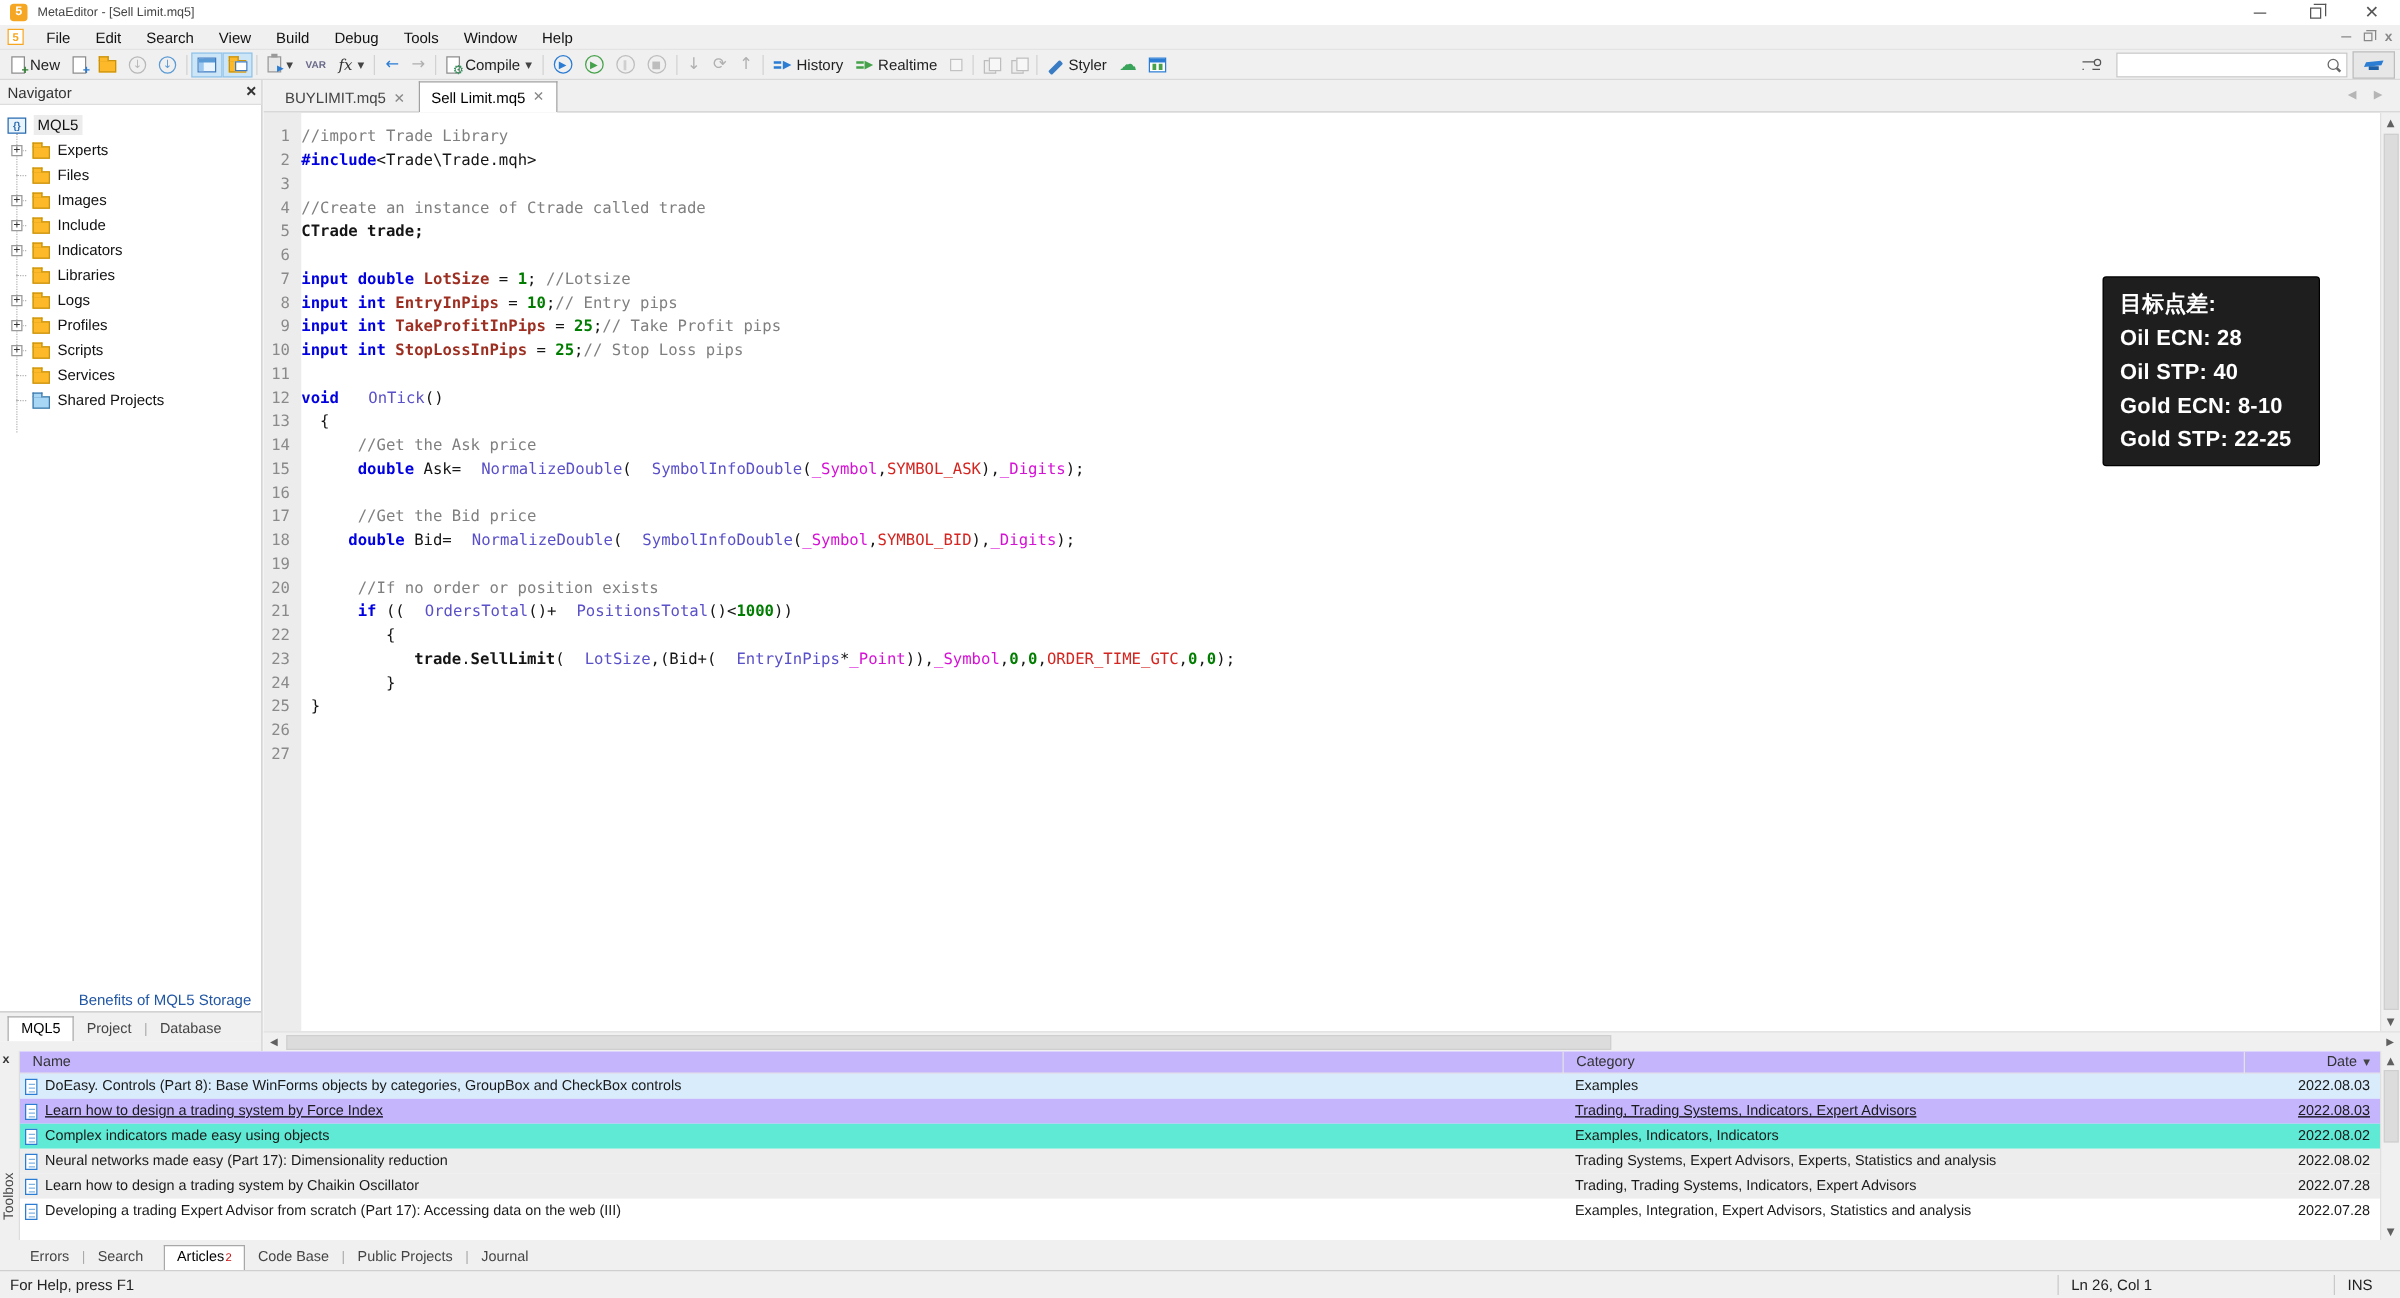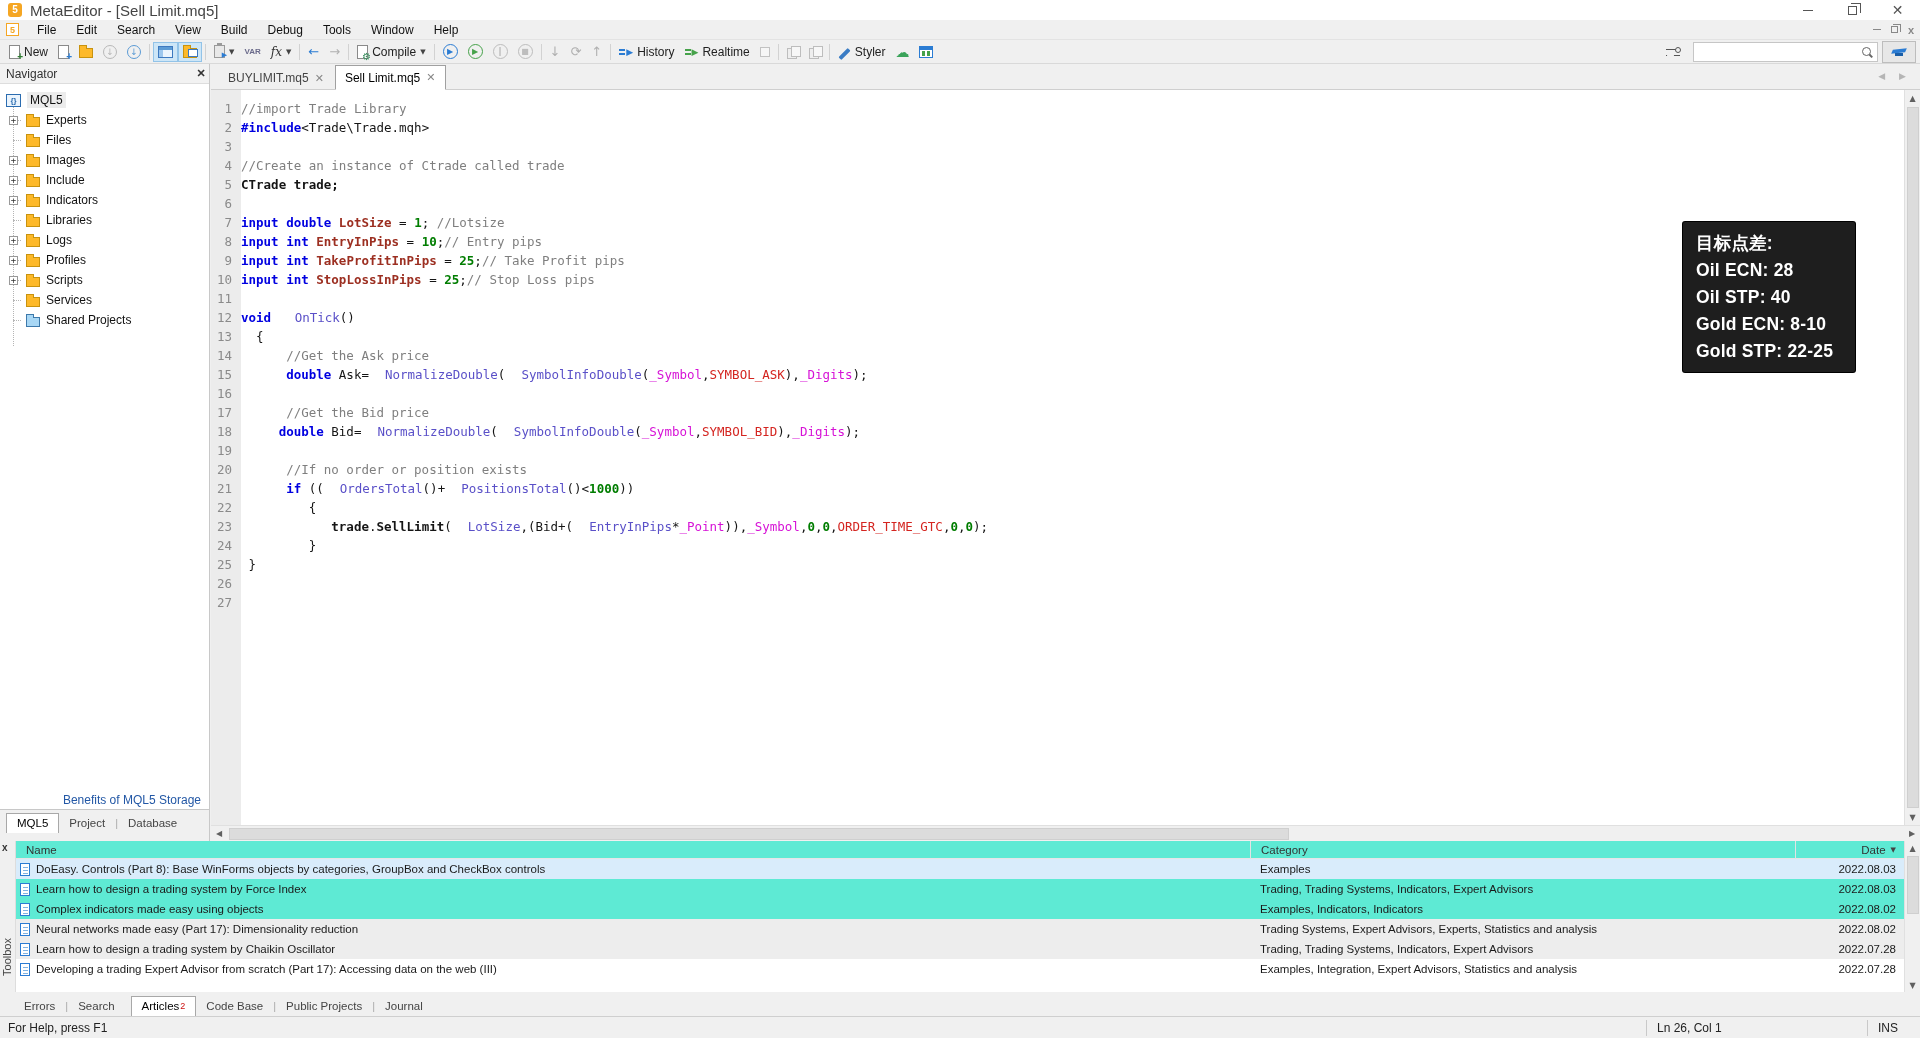--- a/index.html
+++ b/index.html
@@ -5,21 +5,21 @@
   * { margin:0; padding:0; box-sizing:border-box; }
   html,body { width:1920px; height:1038px; overflow:hidden; background:#f0f0f0;
               font-family:"Liberation Sans", sans-serif; }
   #app { position:relative; width:1920px; height:1038px; background:#f0f0f0; }
 
   
   #titlebar { position:absolute; left:0; top:0; width:1920px; height:20px; background:#ffffff;
               display:flex; align-items:center; }
   .app-icon5 { width:14px; height:14px; margin-left:8px; background:#f5a623; border-radius:3px;
                color:#fff; font-size:10px; font-weight:bold; text-align:center; line-height:14px; }
-  #title-text { margin-left:8px; font-size:15px; color:#444; }
+  #title-text { margin-left:8px; font-size:10px; color:#444; }
   .win-controls { margin-left:auto; display:flex; height:20px; }
   .wc { width:45px; height:20px; display:flex; align-items:center; justify-content:center;
         color:#555; font-size:12px; font-family:"DejaVu Sans",sans-serif; }
   .min-glyph { display:inline-block; width:10px; height:1px; background:#555; }
   .restore-glyph { position:relative; width:9px; height:9px; border:1px solid #555; background:#fff; }
   .restore-glyph::before { content:""; position:absolute; left:2px; top:-4px; width:9px; height:9px;
         border:1px solid #555; border-bottom:none; border-left:none; }
   .close-glyph { font-size:14px; color:#555; }
 
   
@@ -177,21 +177,21 @@
                   box-shadow:0 0 0 1px #000; }
 
   
   #toolbox { position:absolute; left:0; top:841px; width:1920px; height:175px; background:#f0f0f0; }
   #tb-strip { position:absolute; left:0; top:0; width:16px; height:151px; background:#f0f0f0; border-right:1px solid #ddd; }
   #tb-close { position:absolute; left:2px; top:1px; font-size:10px; font-weight:bold; color:#333; }
   #tb-vlabel { position:absolute; left:-23px; top:110px; transform:rotate(-90deg); transform-origin:center;
                font-size:11px; color:#444; width:60px; text-align:center; }
   #tb-table { position:absolute; left:16px; top:0; width:1888px; height:151px; background:#fff; overflow:hidden; }
   .tgrid { display:grid; grid-template-columns:1234px 545px 109px; }
-  #tb-head { height:18px; border-bottom:1px solid #e6e6e6; background:#5eead4; }
+  #tb-head { height:18px; border-bottom:1px solid #e6e6e6; background:#c4b5fd; }
   #tb-head .hc { font-size:11.5px; color:#333; line-height:18px; padding-left:10px; }
   #tb-head .hc.bl { border-left:1px solid #e3e3e3; }
   #tb-head .hc.date { display:flex; align-items:center; justify-content:flex-end; padding-right:8px; gap:5px; }
   .sort-arrow { font-size:7px; color:#444; font-family:"DejaVu Sans",sans-serif; }
   .trow { height:20px; }
   .trow .c { font-size:11.5px; color:#1a1a1a; line-height:20px; white-space:nowrap; overflow:hidden; }
   .trow .name { padding-left:4px; display:flex; align-items:center; gap:6px; }
   .trow .cat { padding-left:10px; }
   .trow .date { text-align:right; padding-right:8px; }
   .i-article { flex:none; position:relative; width:10px; height:13px; background:#fff; border:1px solid #2b7cd3; }
@@ -652,21 +652,21 @@
       </div>
       <div id="tb-rows">
           <div class="trow tgrid" style="background: rgb(217, 236, 251);">
             <span class="c name">
               <span class="i-article"></span>
               <span>DoEasy. Controls (Part 8): Base WinForms objects by categories, GroupBox and CheckBox controls</span>
             </span>
             <span class="c cat">Examples</span>
             <span class="c date">2022.08.03</span>
           </div>
-          <div class="trow tgrid" style="background: #5eead4;">
+          <div class="trow tgrid" style="background: #c4b5fd; text-decoration: underline;">
             <span class="c name">
               <span class="i-article"></span>
               <span>Learn how to design a trading system by Force Index</span>
             </span>
             <span class="c cat">Trading, Trading Systems, Indicators, Expert Advisors</span>
             <span class="c date">2022.08.03</span>
           </div>
           <div class="trow tgrid" style="background: #5eead4;">
             <span class="c name">
               <span class="i-article"></span>

